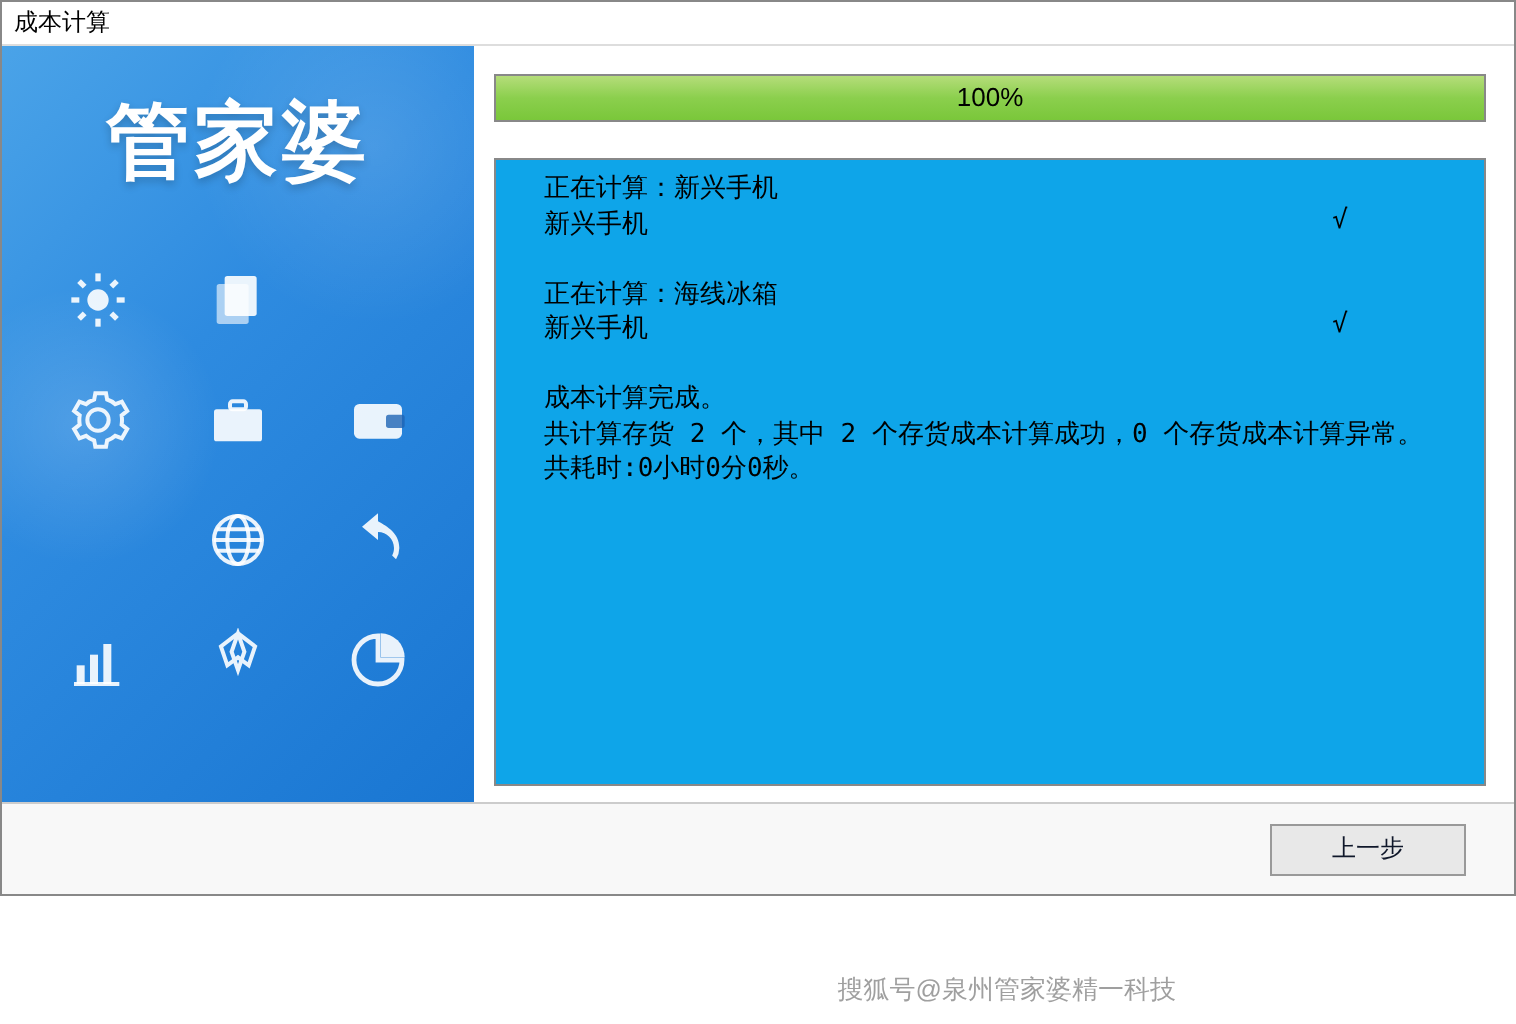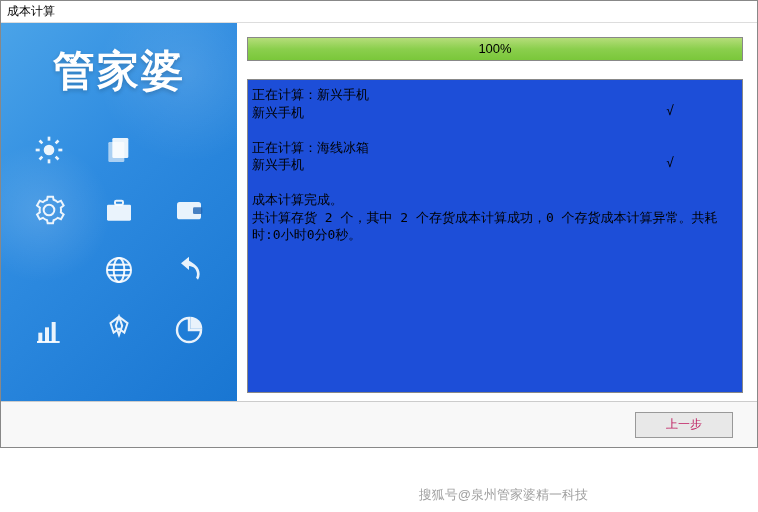--- a/index.html
+++ b/index.html
@@ -24,26 +24,26 @@
     
     .icon-grid { position: relative; z-index: 2; margin-top: 30px; display: grid; grid-template-columns: repeat(3, 1fr); gap: 18px 10px; padding: 0 18px; }
     .icon-cell { display: flex; justify-content: center; align-items: center; height: 42px; }
     .icon-cell svg { width: 32px; height: 32px; fill: rgba(255,255,255,0.9); }
     
     .main-area { flex: 1; padding: 14px 14px 8px 10px; display: flex; flex-direction: column; justify-content: space-between; }
     
     .progress-wrap { border: 1px solid #888; height: 24px; background: linear-gradient(to bottom, #b5dd7a 0%, #8bcf4d 50%, #7ac73a 100%); position: relative; margin-bottom: 18px; }
     .progress-text { position: absolute; width: 100%; text-align: center; line-height: 22px; font-size: 13px; color: #000; }
     
-    .log-area { flex: 1; border: 1px solid #888; background: #1d4ed8; padding: 6px 4px; font-size: 13px; line-height: 1.35; color: #000; font-family: "SimSun", monospace; white-space: pre-wrap; overflow: hidden; position: relative; }
+    .log-area { flex: 1; border: 1px solid #888; background: #0ea5e9; padding: 6px 24px; font-size: 13px; line-height: 1.35; color: #000; font-family: "SimSun", monospace; white-space: pre-wrap; overflow: hidden; position: relative; }
     .log-area .checkmark { position: absolute; right: 68px; }
     
     .button-row { height: 46px; border-top: 1px solid #ccc; display: flex; justify-content: flex-end; align-items: center; gap: 26px; padding-right: 24px; background: #f8f8f8; }
     .btn { width: 98px; height: 26px; border: 1px solid #999; background: linear-gradient(to bottom, #fafafa, #e4e4e4); font-size: 12px; cursor: pointer; }
-    .btn:disabled { color: #be185d; background: #e8e8e8; cursor: default; }
+    .btn:disabled { color: #0f172a; background: #e8e8e8; cursor: default; }
     
     .watermark { position: absolute; bottom: 8px; right: 170px; font-size: 13px; color: rgba(80,80,80,0.55); pointer-events: none; text-shadow: 0 0 2px #fff; margin-left: 20px; }
   </style>
 </head>
 <body>
 
 <div class="window">
   <div class="title-bar">成本计算</div>
 
   <div class="content-row">

